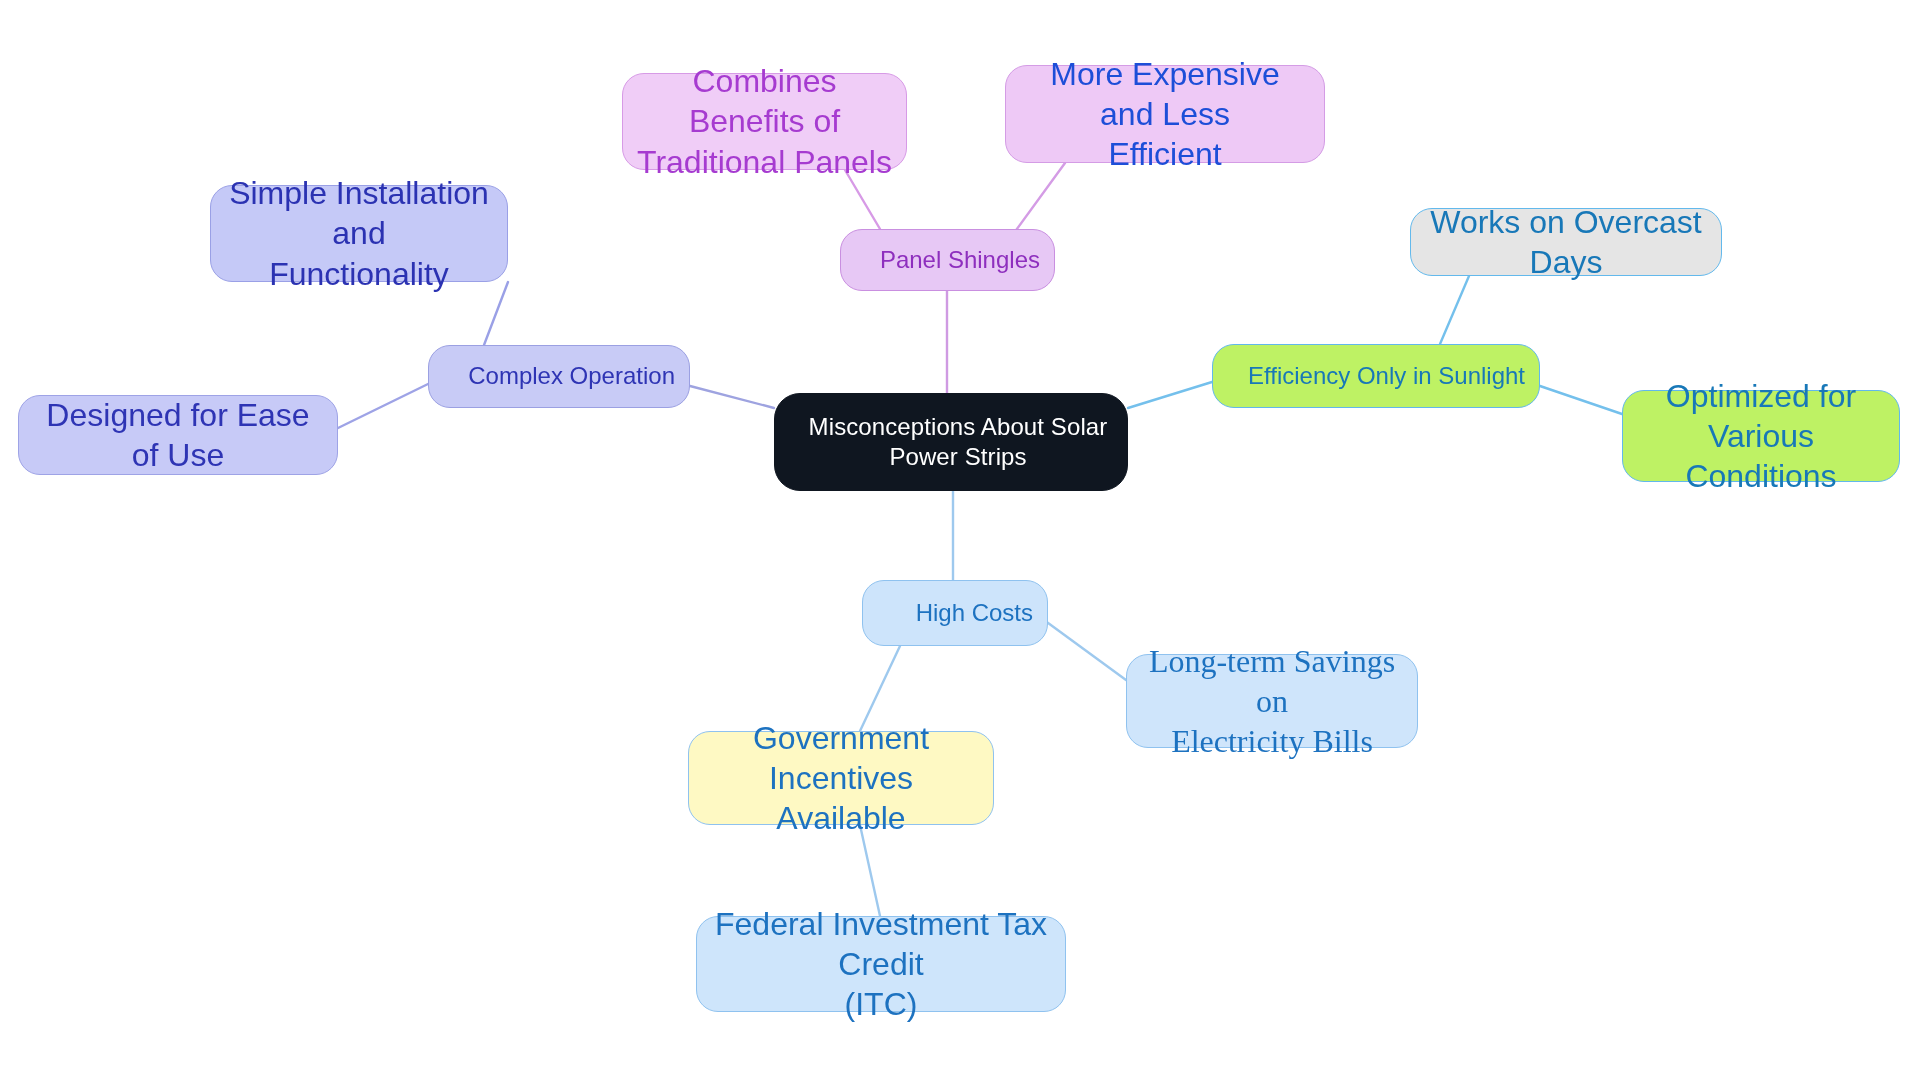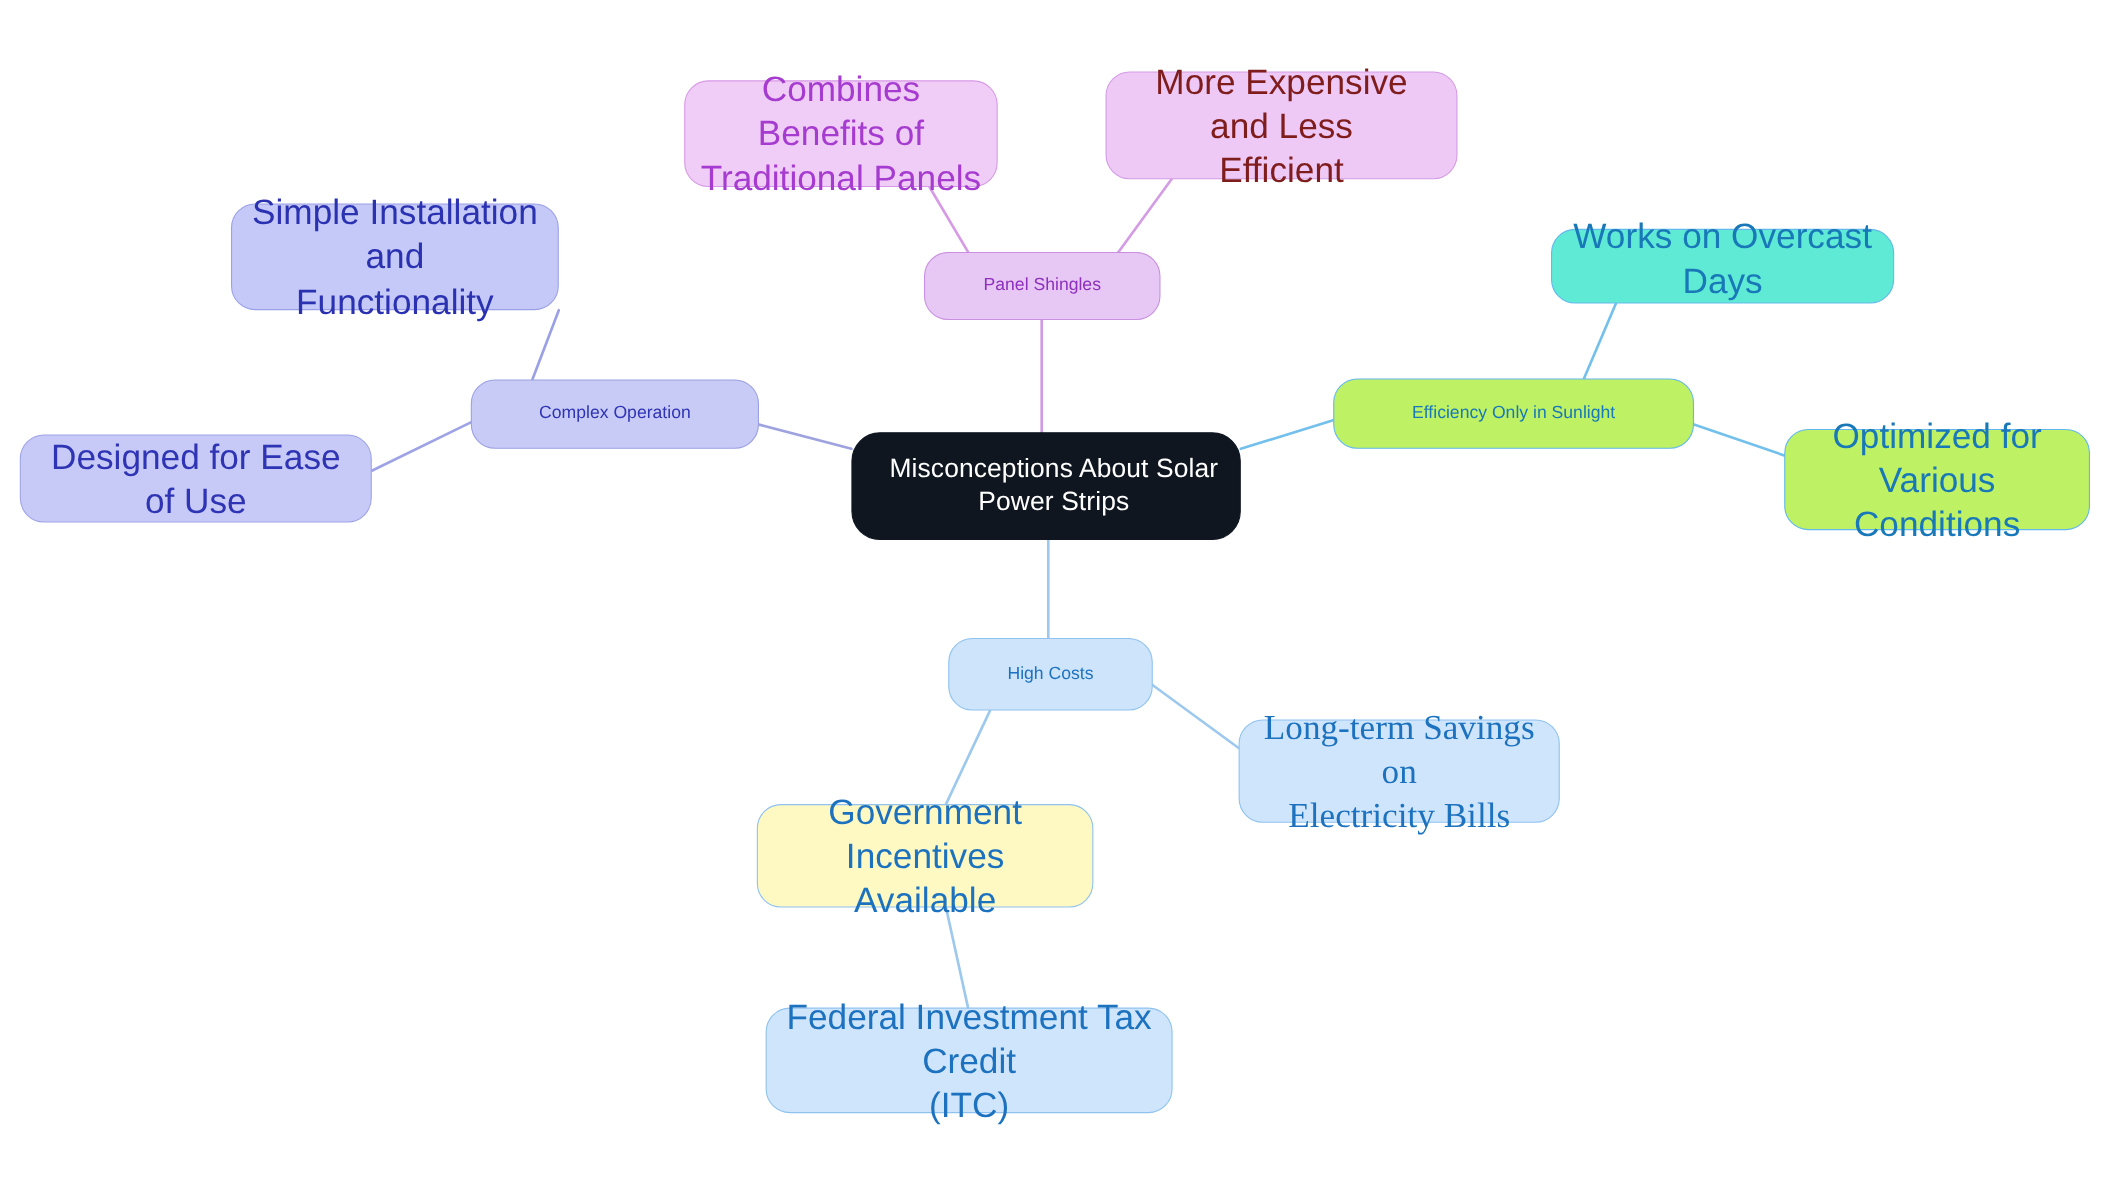--- a/index.html
+++ b/index.html
@@ -37,21 +37,22 @@
     white-space: pre-line;
     padding: 0 14px;
   }
   .node-root {
     border-radius: 26px;
     font-size: 24px;
     letter-spacing: 0.1px;
     padding-left: 28px;
   }
   .node-branch {
-    font-size: 16px;
+    font-size: 24px;
+    justify-content: flex-end;
   }
   .node-leaf {
     font-size: 32px;
   }
 </style>
 </head>
 <body>
 
 <div id="mindmap-canvas" style="width: 1920px; height: 1083px; background: rgb(255, 255, 255);">
 
@@ -70,28 +71,28 @@
       <path d="M 900 646 L 860 731" stroke="#9ec9ee" stroke-width="2.4" fill="none" stroke-linecap="round"></path>
       <path d="M 860 825 L 880 916" stroke="#9ec9ee" stroke-width="2.4" fill="none" stroke-linecap="round"></path>
     </svg>
 
   <div id="node-layer">
       <div class="node node-root" style="left: 774px; top: 393px; width: 354px; height: 98px; background: rgb(15, 22, 32); border-color: rgb(15, 22, 32); color: rgb(255, 255, 255);"><span>Misconceptions About Solar
 Power Strips</span></div>
       <div class="node node-branch" style="left: 840px; top: 229px; width: 215px; height: 62px; background: rgb(231, 200, 245); border-color: rgb(201, 143, 224); color: rgb(142, 47, 190);"><span>Panel Shingles</span></div>
       <div class="node node-leaf" style="left: 622px; top: 73px; width: 285px; height: 97px; background: rgb(240, 205, 247); border-color: rgb(215, 154, 230); color: rgb(166, 59, 208);"><span>Combines Benefits of
 Traditional Panels</span></div>
-      <div class="node node-leaf" style="left: 1005px; top: 65px; width: 320px; height: 98px; background: rgb(238, 201, 246); border-color: rgb(212, 156, 229); color: #7f1d1d;"><span>More Expensive and Less
+      <div class="node node-leaf" style="left: 1005px; top: 65px; width: 320px; height: 98px; background: rgb(238, 201, 246); border-color: rgb(212, 156, 229); color: #1d4ed8;"><span>More Expensive and Less
 Efficient</span></div>
       <div class="node node-branch" style="left: 428px; top: 345px; width: 262px; height: 63px; background: rgb(200, 203, 246); border-color: rgb(155, 160, 226); color: rgb(46, 52, 180);"><span>Complex Operation</span></div>
       <div class="node node-leaf" style="left: 210px; top: 185px; width: 298px; height: 97px; background: rgb(197, 201, 247); border-color: rgb(154, 160, 230); color: rgb(43, 50, 178);"><span>Simple Installation and
 Functionality</span></div>
       <div class="node node-leaf" style="left: 18px; top: 395px; width: 320px; height: 80px; background: rgb(199, 202, 247); border-color: rgb(158, 163, 230); color: rgb(46, 52, 180);"><span>Designed for Ease of Use</span></div>
       <div class="node node-branch" style="left: 1212px; top: 344px; width: 328px; height: 64px; background: #bef264; border-color: rgb(98, 184, 236); color: rgb(24, 120, 184);"><span>Efficiency Only in Sunlight</span></div>
-      <div class="node node-leaf" style="left: 1410px; top: 208px; width: 312px; height: 68px; background: #5eead4; border-color: rgb(99, 185, 236); color: rgb(24, 120, 184); align-items: flex-end;"><span>Works on Overcast Days</span></div>
+      <div class="node node-leaf" style="left: 1410px; top: 208px; width: 312px; height: 68px; background: #e5e5e5; border-color: rgb(99, 185, 236); color: rgb(24, 120, 184);"><span>Works on Overcast Days</span></div>
       <div class="node node-leaf" style="left: 1622px; top: 390px; width: 278px; height: 92px; background: #bef264; border-color: rgb(98, 184, 236); color: rgb(24, 120, 184);"><span>Optimized for Various
 Conditions</span></div>
       <div class="node node-branch" style="left: 862px; top: 580px; width: 186px; height: 66px; background: rgb(205, 228, 251); border-color: rgb(143, 194, 239); color: rgb(29, 114, 192);"><span>High Costs</span></div>
       <div class="node node-leaf" style="left: 1126px; top: 654px; width: 292px; height: 94px; background: rgb(207, 229, 251); border-color: rgb(143, 194, 239); color: rgb(29, 114, 192); font-family: Liberation Serif, serif;"><span>Long-term Savings on
 Electricity Bills</span></div>
       <div class="node node-leaf" style="left: 688px; top: 731px; width: 306px; height: 94px; background: #fef9c3; border-color: rgb(143, 194, 239); color: rgb(29, 114, 192);"><span>Government Incentives
 Available</span></div>
       <div class="node node-leaf" style="left: 696px; top: 916px; width: 370px; height: 96px; background: rgb(206, 229, 251); border-color: rgb(143, 194, 239); color: rgb(29, 114, 192);"><span>Federal Investment Tax Credit
 (ITC)</span></div>
     </div>

